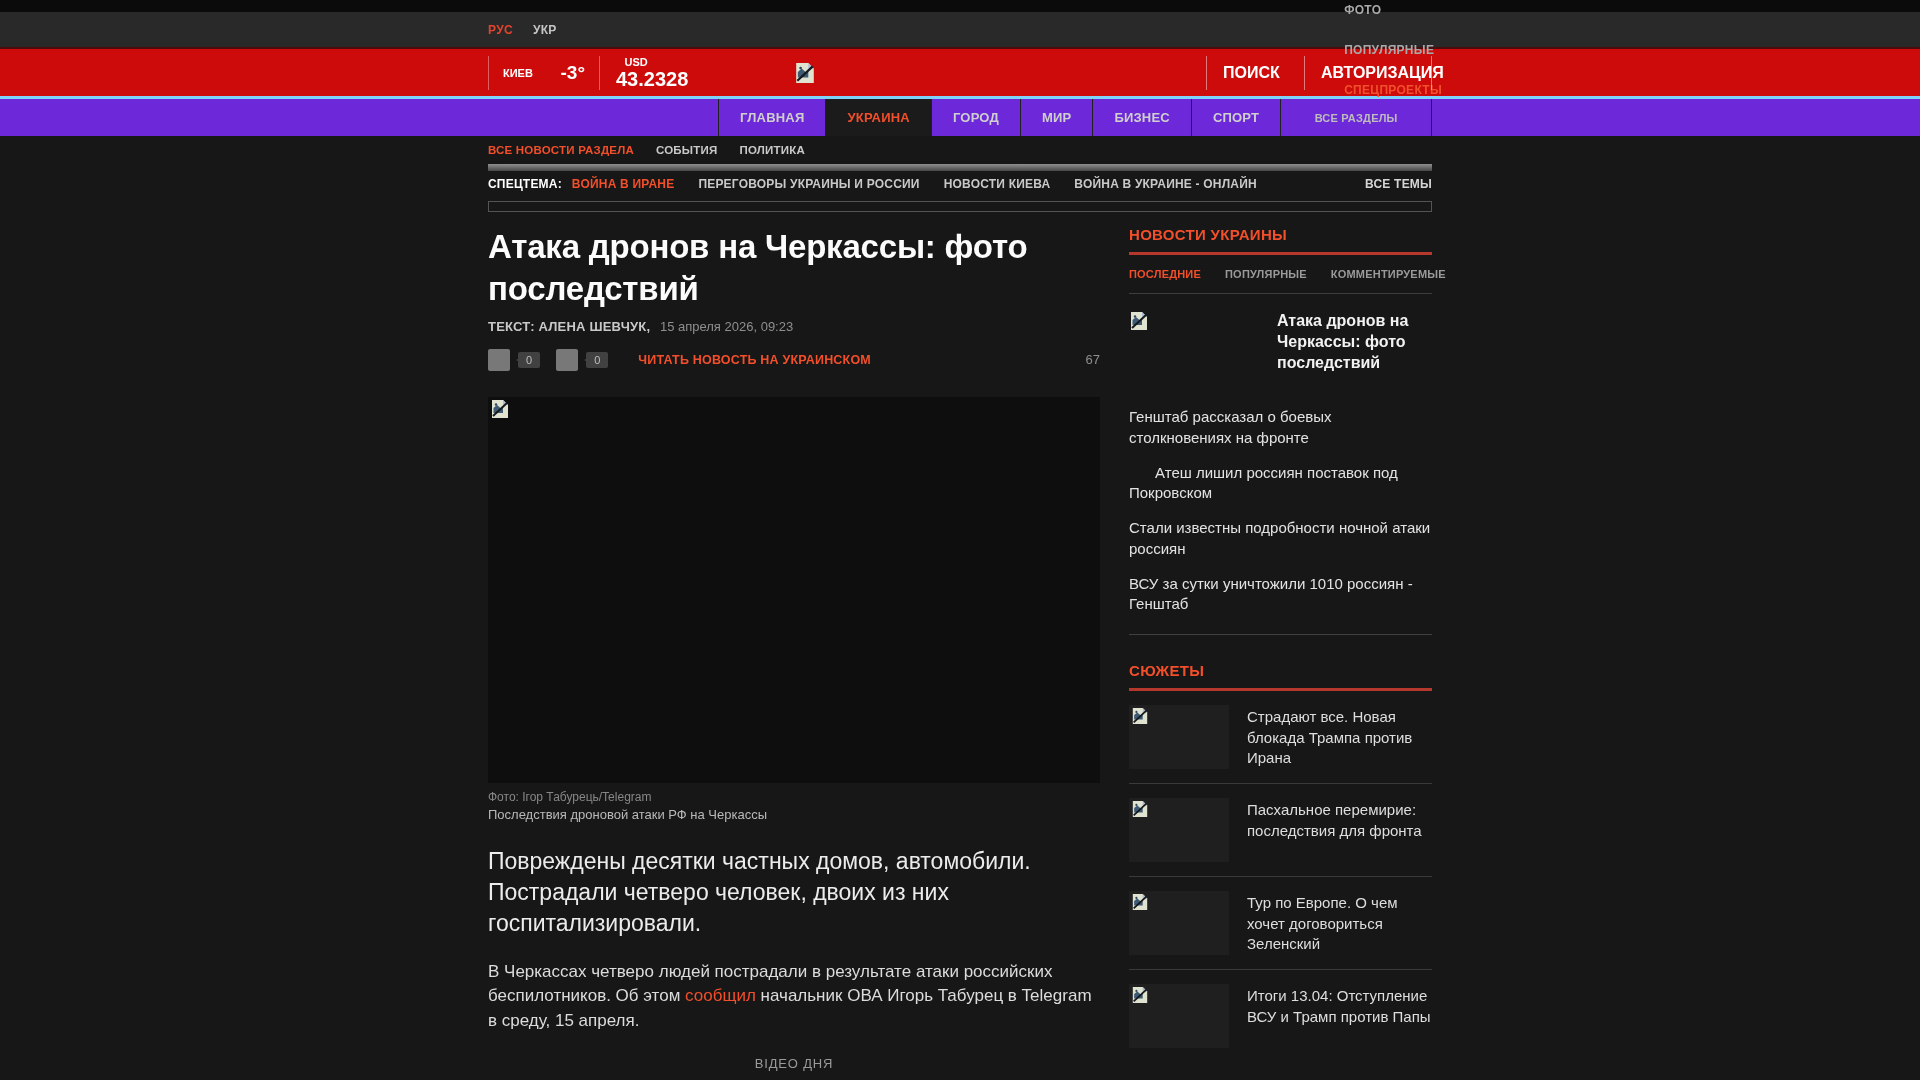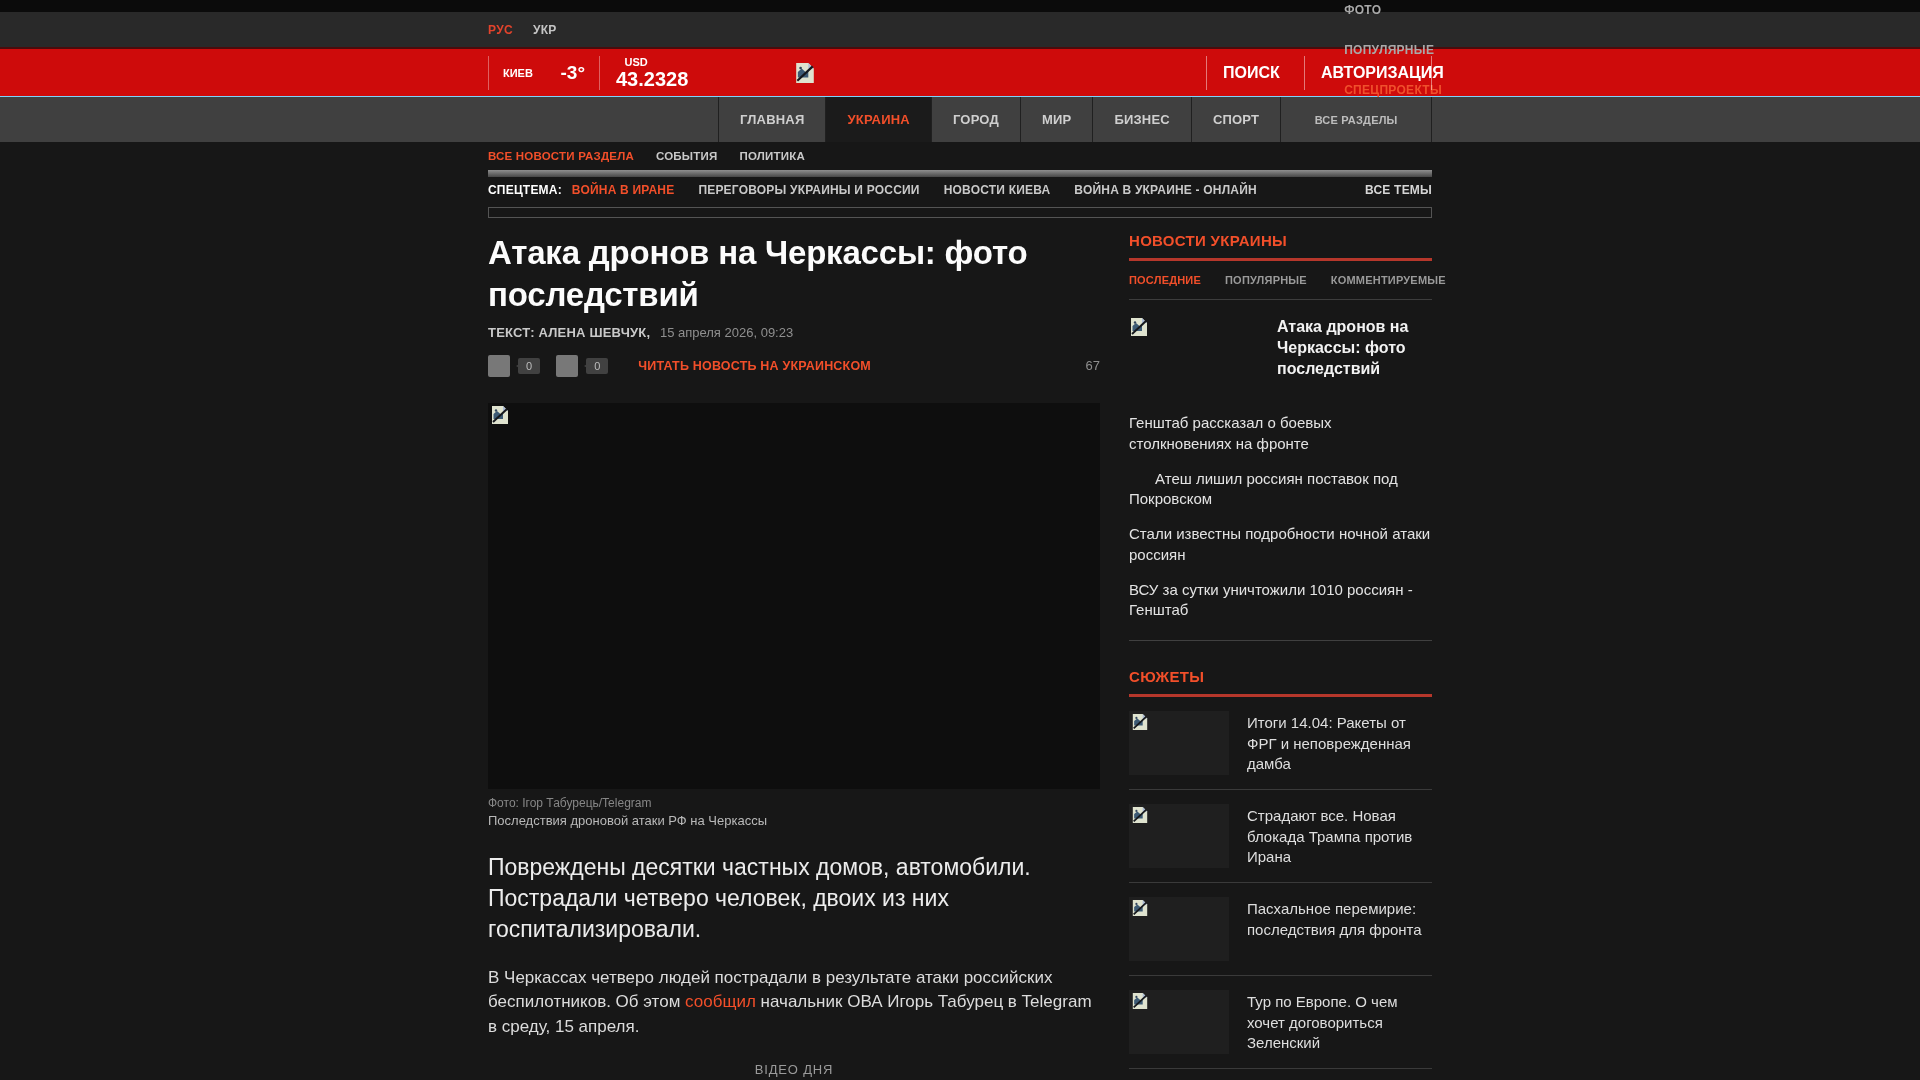--- a/index.html
+++ b/index.html
@@ -31,21 +31,21 @@
   .weather .temp { font-size:19px; font-weight:bold; }
   .currency { border-left:none; padding-left:16px;flex-direction:column; }
   .currency .code { font-size:11px; font-weight:bold; margin-right:32px; }
   .currency .rate { font-size:20px; font-weight:bold; }
   .logo-slot { margin-left:92px; width:22px; height:22px; }
   .red-right { margin-left:auto; display:flex; height:34px; }
   .red-right .rb-link { width:98px; display:flex; align-items:center; padding-left:16px; border-left:1px solid rgba(255,255,255,.45); color:#fff; font-size:16px; font-weight:bold; cursor:pointer; }
   .red-right .rb-link.auth { width:128px; border-right:1px solid rgba(255,255,255,.45); }
 
   
-  .nav-bar { height:46px; background:#404040; border-top:1px solid #7dd3fc; }
+  .nav-bar { height:40px; background:#6d28d9; border-top:3px solid #7dd3fc; }
   .nav-bar .container { display:flex; height:100%; padding-left:230px; }
   .nav-item { display:flex; align-items:center; padding:0 21px; font-size:13px; font-weight:bold; color:#cfcfcf; border-left:1px solid #202020; cursor:pointer; letter-spacing:.2px; }
   .nav-item.active { background:#1b1b1b; color:#f24f2a; }
   .nav-item.all { font-size:11px; width:160px; justify-content:center; border-right:1px solid #202020; color:#bdbdbd; }
 
   
   .sub-nav { height:28px; }
   .sub-nav .container { display:flex; align-items:center; height:100%; gap:22px; }
   .sub-nav span { font-size:11.5px; font-weight:bold; color:#c9c9c9; cursor:pointer; letter-spacing:.2px; }
   .sub-nav .accent { color:#f24f2a; }
@@ -267,32 +267,20 @@
       <div class="news-item indent">Атеш лишил россиян поставок под Покровском</div>
       <div class="news-item">Стали известны подробности ночной атаки россиян</div>
       <div class="news-item">ВСУ за сутки уничтожили 1010 россиян - Генштаб</div>
     </div>
     <div class="list-divider"></div>
 
     <div class="topics-section">
       <div class="side-section-title">СЮЖЕТЫ</div>
       <div class="red-rule"></div>
 
-      <div class="topic-item">
-        <div class="topic-thumb">
-          <svg width="18" height="18" viewBox="0 0 20 20">
-            <path d="M2 1h11l5 5v13H2z" fill="#dfe3cf"></path>
-              <path d="M13 1l5 5h-5z" fill="#aebdd6"></path>
-            <path d="M3.5 9l3.5-3 4 3.5 2-1.5v6h-9.5z" fill="#3c5a74"></path>
-              <circle cx="6" cy="5.5" r="1.2" fill="#30445c"></circle>
-            <path d="M3 17L17 4" stroke="#15181d" stroke-width="2"></path>
-          </svg>
-        </div>
-        <div class="topic-title">Итоги 14.04: Ракеты от ФРГ и неповрежденная дамба</div>
-      </div>
 
       <div class="topic-item">
         <div class="topic-thumb">
           <svg width="18" height="18" viewBox="0 0 20 20">
             <path d="M2 1h11l5 5v13H2z" fill="#dfe3cf"></path>
               <path d="M13 1l5 5h-5z" fill="#aebdd6"></path>
             <path d="M3.5 9l3.5-3 4 3.5 2-1.5v6h-9.5z" fill="#3c5a74"></path>
               <circle cx="6" cy="5.5" r="1.2" fill="#30445c"></circle>
             <path d="M3 17L17 4" stroke="#15181d" stroke-width="2"></path>
           </svg>

